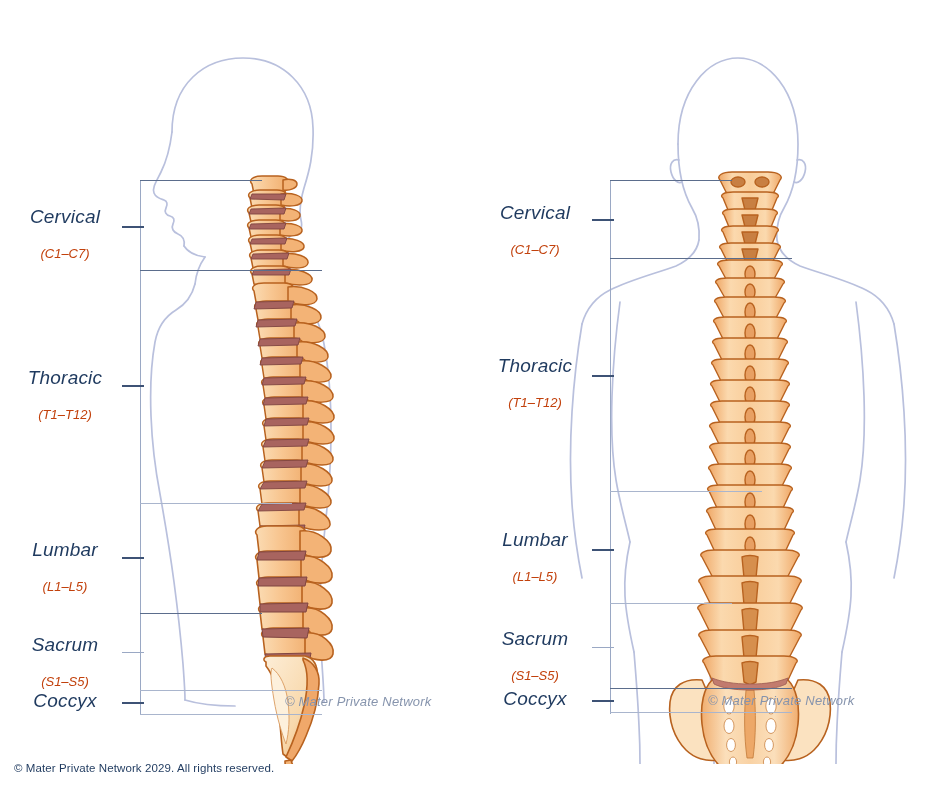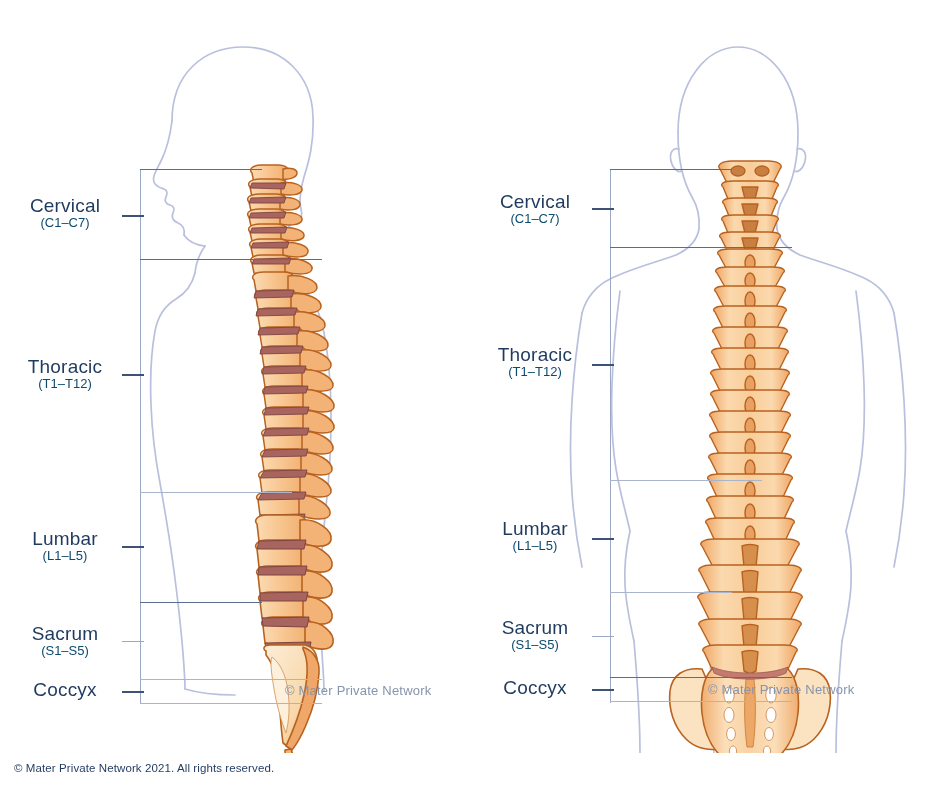--- a/index.html
+++ b/index.html
@@ -14,23 +14,24 @@
     position: relative;
     overflow: hidden;
   }
   .figure {
     position: absolute;
     top: 0; left: 0;
     width: 940px; height: 752px;
   }
   .panel {
     position: absolute;
-    top: 1px;
+    top: 12px;
     width: 470px;
     height: 752px;
+    font-style: italic;
   }
   .panel-lateral { left: 0; }
   .panel-posterior { left: 470px; }
 
   
   .labels {
     position: absolute;
     left: 0; top: 0;
     width: 130px; height: 752px;
   }
@@ -43,22 +44,22 @@
   }
   .region-label .rl-name {
     display: block;
     font-size: 19px;
     color: #1f3a5f;
     letter-spacing: 0.2px;
   }
   .region-label .rl-range {
     display: block;
     font-size: 13px;
-    color: #0c4a6e;
-    margin-top: 0;
+    color: #c2410c;
+    margin-top: 20px;
   }
 
   
   .bracket {
     position: absolute;
     top: 168px;
     width: 1.4px;
     height: 534px;
     background: #9aa8c4;
   }
@@ -581,13 +582,13 @@
       </div>
       <div class="region-label" style="top:676px;">
         <span class="rl-name">Coccyx</span>
       </div>
     </div>
 
     <div class="watermark" style="left:238px; top:681px;">© Mater Private Network</div>
   </div>
 </div>
 
-<div class="copyright">© Mater Private Network 2021. All rights reserved.</div>
+<div class="copyright">© Mater Private Network 2029. All rights reserved.</div>
 
 </body></html>

